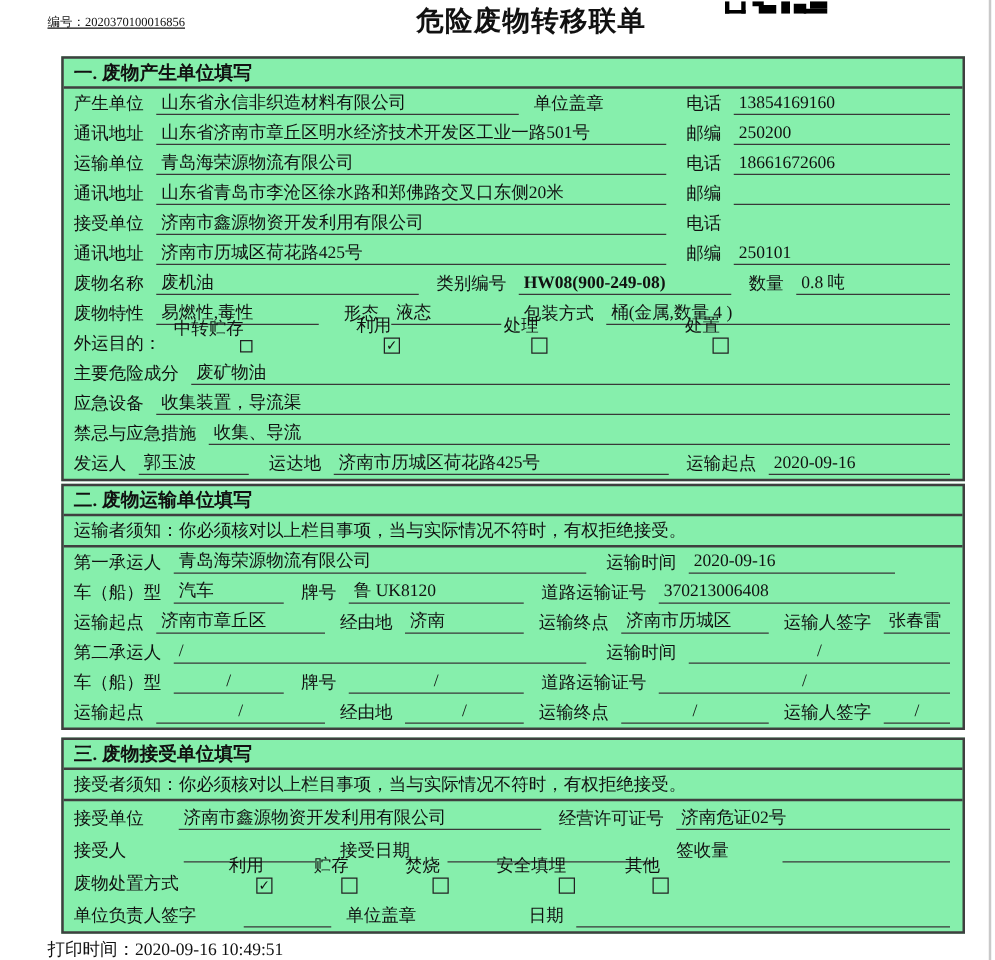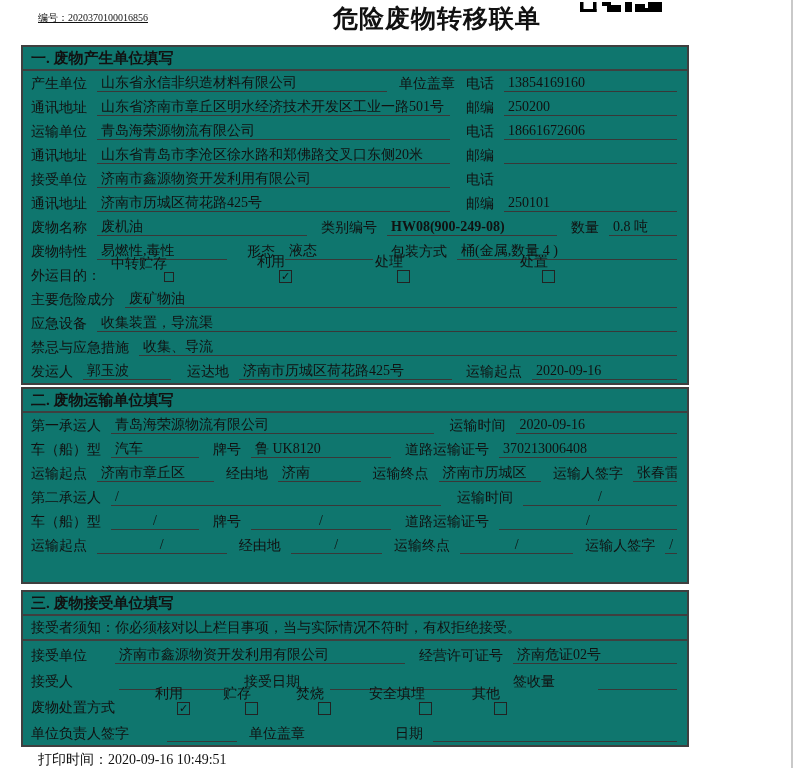--- a/index.html
+++ b/index.html
@@ -5,23 +5,23 @@
   html,body{margin:0;padding:0;}
   body{
     width:796px;height:768px;overflow:hidden;background:#fff;
     font-family:"Liberation Serif","DejaVu Serif",serif;
     color:#111;font-size:14px;
   }
   .doc{position:relative;width:796px;height:768px;background:#fff;}
   .edge{position:absolute;right:3px;top:0;width:2px;height:768px;background:#c9c9c9;}
   .top{position:relative;height:45px;}
   .serial{position:absolute;left:38px;top:11px;font-size:10px;white-space:nowrap;text-decoration:underline;}
-  .title{position:absolute;left:333px;top:2px;font-size:25px;font-weight:bold;letter-spacing:1px;margin:0;white-space:nowrap;}
+  .title{position:absolute;left:333px;top:2px;font-size:22px;font-weight:bold;letter-spacing:1px;margin:0;white-space:nowrap;}
   .qr{position:absolute;left:580px;top:0;width:82px;height:10px;}
-  .box{margin-left:21px;width:668px;border:2px solid #3f3f3f;box-sizing:border-box;background:#0f766e;}
+  .box{margin-left:49px;width:723px;border:2px solid #3f3f3f;box-sizing:border-box;background:#86efac;}
   .box1{height:340px;}
   .box2{height:197px;margin-top:2px;}
   .box3{height:157px;margin-top:6px;}
   .sec{height:24px;box-sizing:border-box;border-bottom:2px solid #3f3f3f;
        font-weight:bold;font-size:15px;padding:2px 8px 0 8px;}
   .notice{height:25px;box-sizing:border-box;border-bottom:2px solid #3f3f3f;
        padding:3px 8px 0 8px;white-space:nowrap;}
   .row{display:flex;align-items:flex-end;height:24px;box-sizing:border-box;
        padding:0 10px 3px 8px;white-space:nowrap;}
   .box3 .row{height:26px;}
@@ -192,20 +192,21 @@
       <span class="val fill mr14">济南市历城区荷花路425号</span>
       <span class="rg">
         <span class="lbl">运输起点</span>
         <span class="val fill">2020-09-16</span>
       </span>
     </div>
   </div>
 
   <div class="box box2">
     <div class="sec">二. 废物运输单位填写</div>
+    <div class="notice">运输者须知：你必须核对以上栏目事项，当与实际情况不符时，有权拒绝接受。</div>
 
     <div class="row">
       <span class="lbl">第一承运人</span>
       <span class="val w330">青岛海荣源物流有限公司</span>
       <span class="lbl ml16">运输时间</span>
       <span class="val w165">2020-09-16</span>
     </div>
 
     <div class="row">
       <span class="lbl">车（船）型</span>

